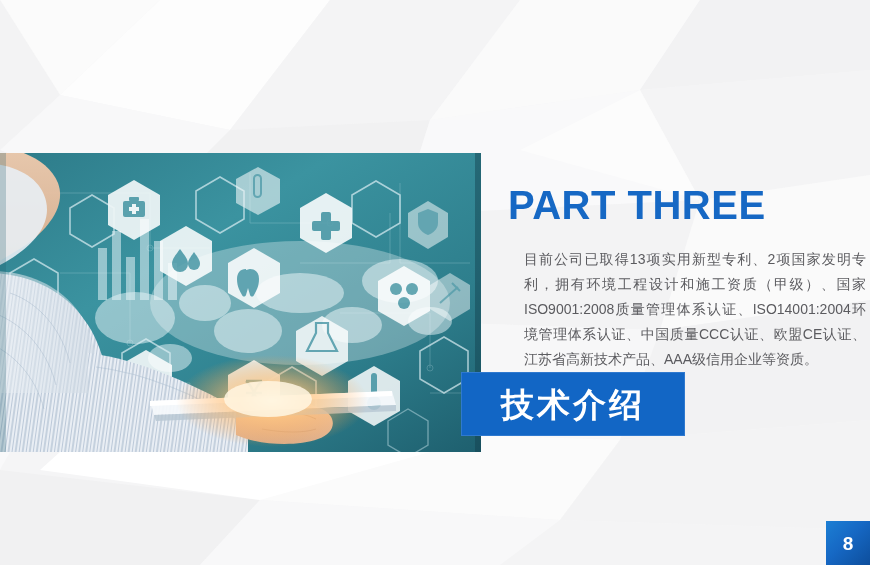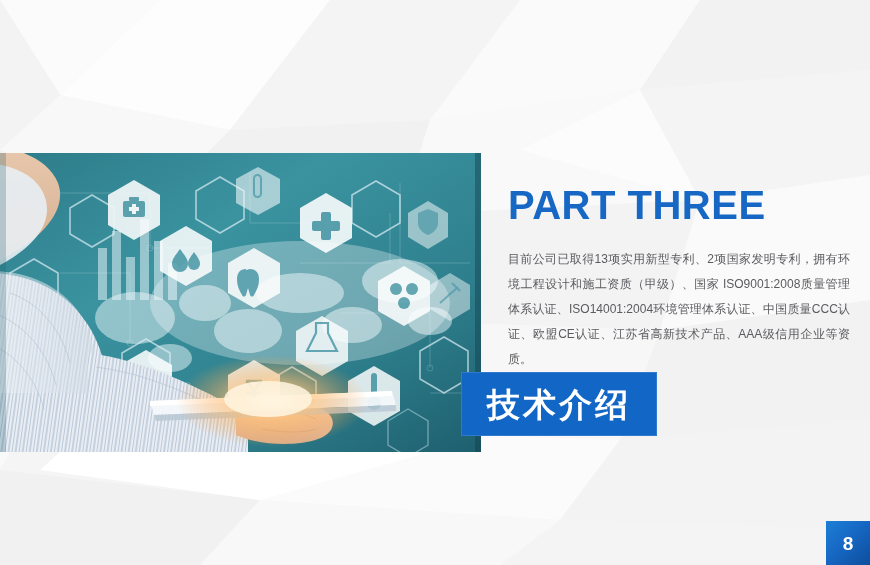--- a/index.html
+++ b/index.html
@@ -50,34 +50,34 @@
   .part-title {
     font-size: 40px;
     font-weight: bold;
     color: #1668c4;
     letter-spacing: 0.5px;
     line-height: 1;
     margin: 5px 0 22px 0;
     white-space: nowrap;
   }
   .body-copy {
-    font-size: 12px;
+    font-size: 14px;
     line-height: 25px;
     color: #5b5b5f;
-    margin: 0;
+    margin: 16px;
     text-align: justify;
     width: 342px;
   }
 
   
   .section-box {
     position: absolute;
     left: 461px;
     top: 372px;
-    width: 196px;
+    width: 224px;
     height: 64px;
     background: #1266c5;
     border: 1px solid #2f79cf;
     box-sizing: border-box;
     display: flex;
     align-items: center;
     justify-content: center;
   }
   .section-box-label {
     color: #ffffff;

